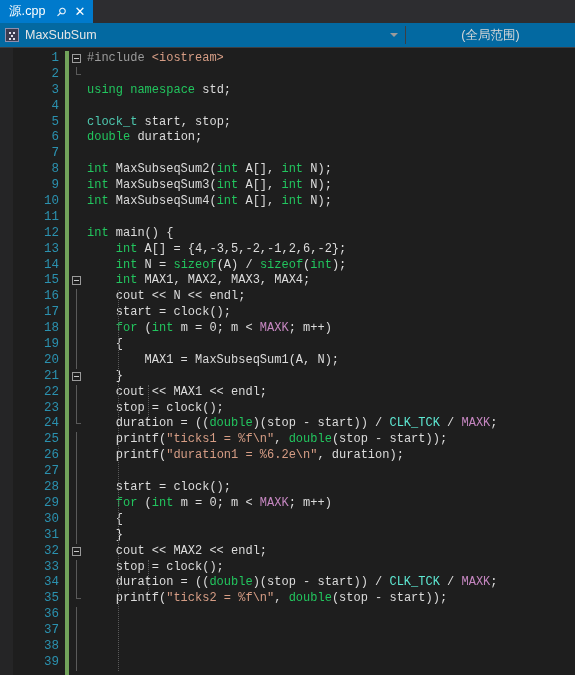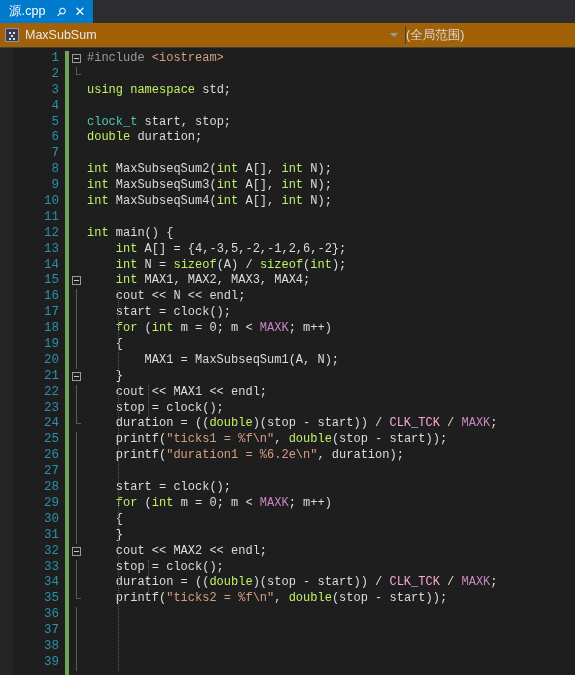--- a/index.html
+++ b/index.html
@@ -55,21 +55,21 @@
     font-family: "Liberation Sans", sans-serif;
   }
   .tabstrip-rest {
     flex: 1;
     background: #2d2d30;
   }
 
   
   .navbar {
     height: 24px;
-    background: #a16207;
+    background: #0369a1;
     border-bottom: 1px solid #3e3e42;
     display: flex;
     align-items: stretch;
     position: relative;
   }
   .nav-left {
     width: 405px;
     display: flex;
     align-items: center;
     padding-left: 5px;
@@ -100,21 +100,21 @@
   }
   .nav-sep {
     width: 1px;
     background: #3e3e42;
     margin: 3px 0;
   }
   .nav-right {
     flex: 1;
     display: flex;
     align-items: center;
-    justify-content: flex-start;
+    justify-content: center;
     position: relative;
   }
   .nav-right .nav-text { color: #d8d8d8; }
 
   
   .editor {
     position: relative;
     height: 628px;
     background: #1e1e1e;
     display: flex;
@@ -216,24 +216,24 @@
   .line {
     height: 15.9px;
     line-height: 15.9px;
     font-family: "Liberation Mono", monospace;
     font-size: 12px;
     color: #dcdcdc;
     white-space: pre;
   }
 
   
-  .kw   { color: #bef264; }   
+  .kw   { color: #22c55e; }   
   .pre  { color: #9b9b9b; }   
   .str  { color: #d69d85; }   
-  .mac  { color: #f9a8d4; }   
+  .mac  { color: #5eead4; }   
   .macd { color: #c586c0; }
   .pln  { color: #dcdcdc; }
   .typ  { color: #4ec9b0; }
 
   
   .guide {
     position: absolute;
     width: 1px;
     border-left: 1px dotted #5a5a5a;
     pointer-events: none;

